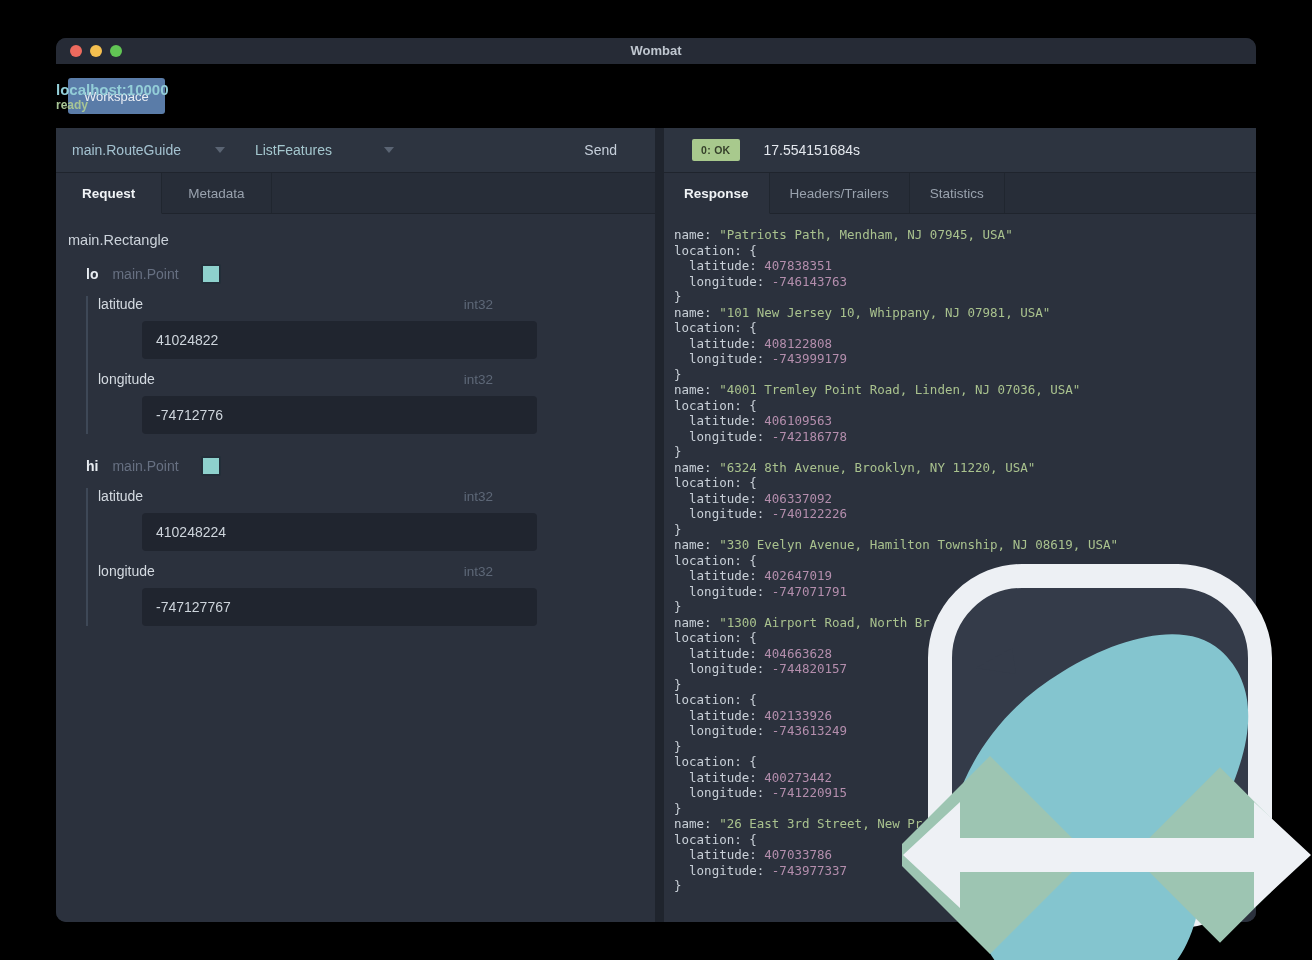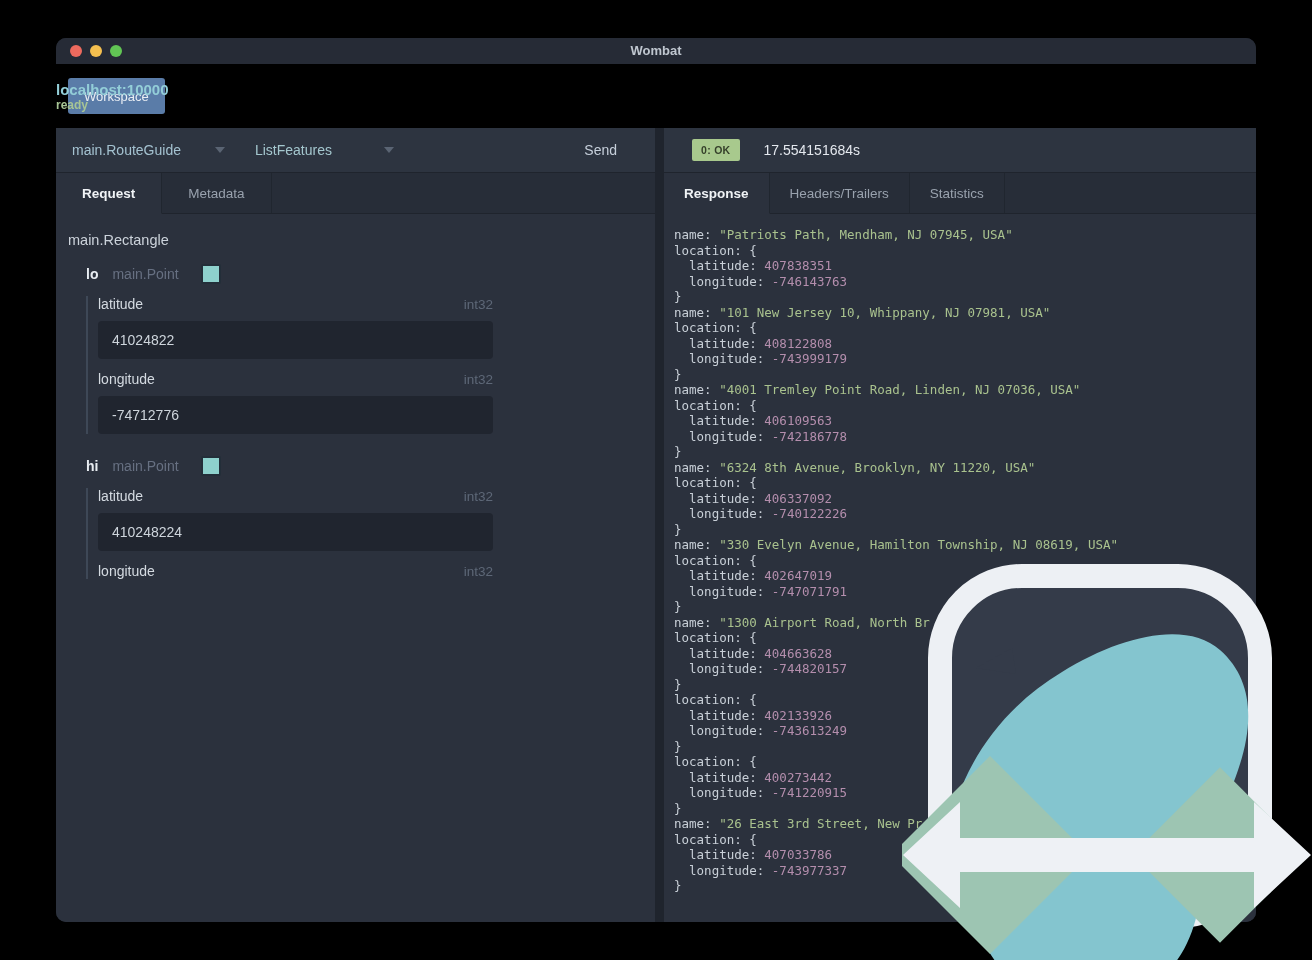--- a/index.html
+++ b/index.html
@@ -88,21 +88,21 @@
   .group-fields{border-left:2px solid #3e4857;padding-left:10px;margin-left:0;}
   .field-label-row{
     width:395px;display:flex;justify-content:space-between;align-items:flex-end;
     margin:12px 0 9px 0;box-sizing:border-box;
   }
   .field-label{font-size:14px;color:#d4dae1;}
   .field-type{font-size:13.5px;color:#5d6777;}
   .field-input{
     width:395px;height:38px;box-sizing:border-box;display:block;
     background:#20252f;border:none;border-radius:4px;
-    color:#ced5dc;font-size:14px;font-family:inherit;padding:0 14px;
+    color:#ced5dc;font-size:14px;font-family:inherit;padding:0 14px;margin-left:44px;
   }
   
   .resp-toolbar{padding-left:28px;}
   .status-badge{
     background:#a8c98d;color:#35402a;font-size:10.5px;font-weight:700;
     padding:5px 9px;border-radius:2px;letter-spacing:.3px;white-space:nowrap;
   }
   .duration{font-size:14px;color:#e4e8ee;margin-left:24px;}
   .resp-tabs .tab{padding:0 20px;}
   .code{
@@ -192,20 +192,21 @@
                 <div class="group-fields">
                   <div class="field-label-row">
                     <span class="field-label">latitude</span>
                     <span class="field-type">int32</span>
                   </div>
                   <input class="field-input" value="410248224" style="">
                   <div class="field-label-row">
                     <span class="field-label">longitude</span>
                     <span class="field-type">int32</span>
                   </div>
+                  <input class="field-input" value="-747127767" style="">
                 </div>
               </div>
             </div>
         </div>
       </div>
     </div>
 
     <div class="v-divider"></div>
 
     <div class="pane pane-right">

